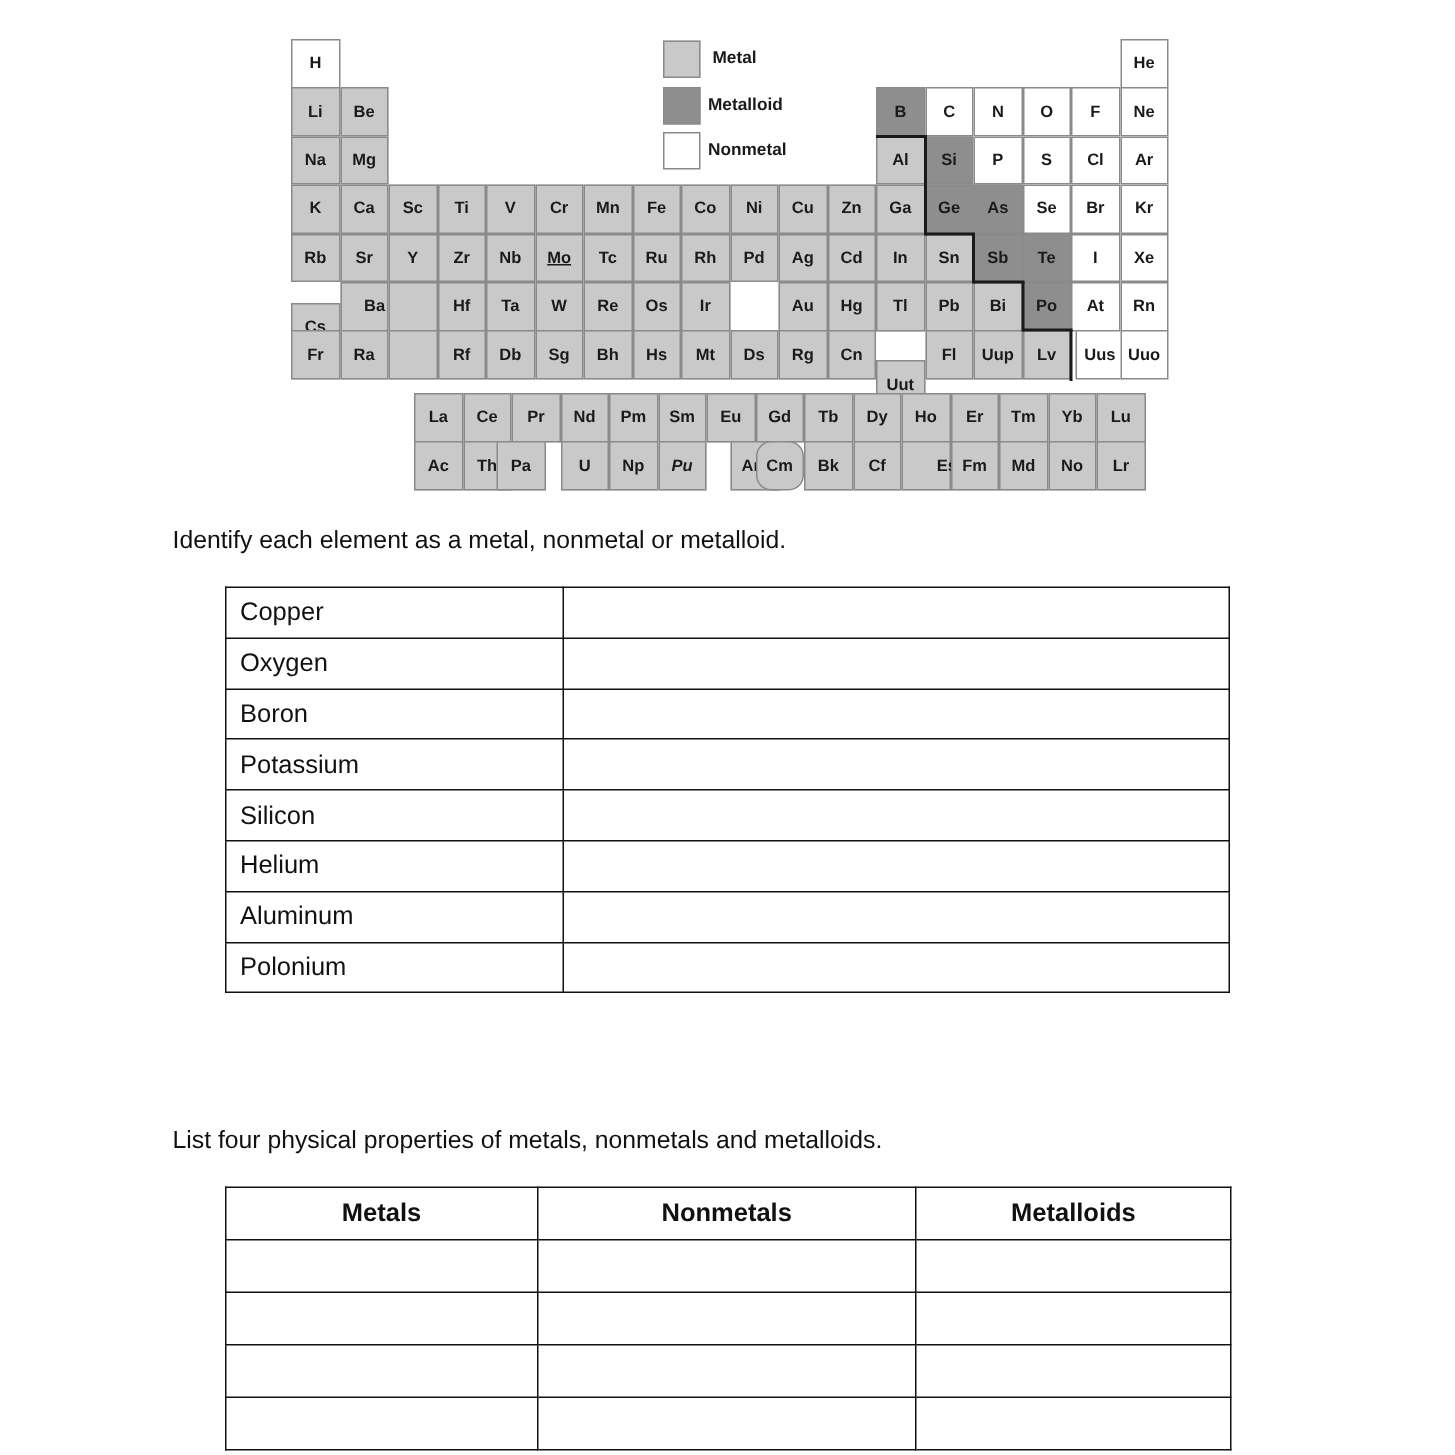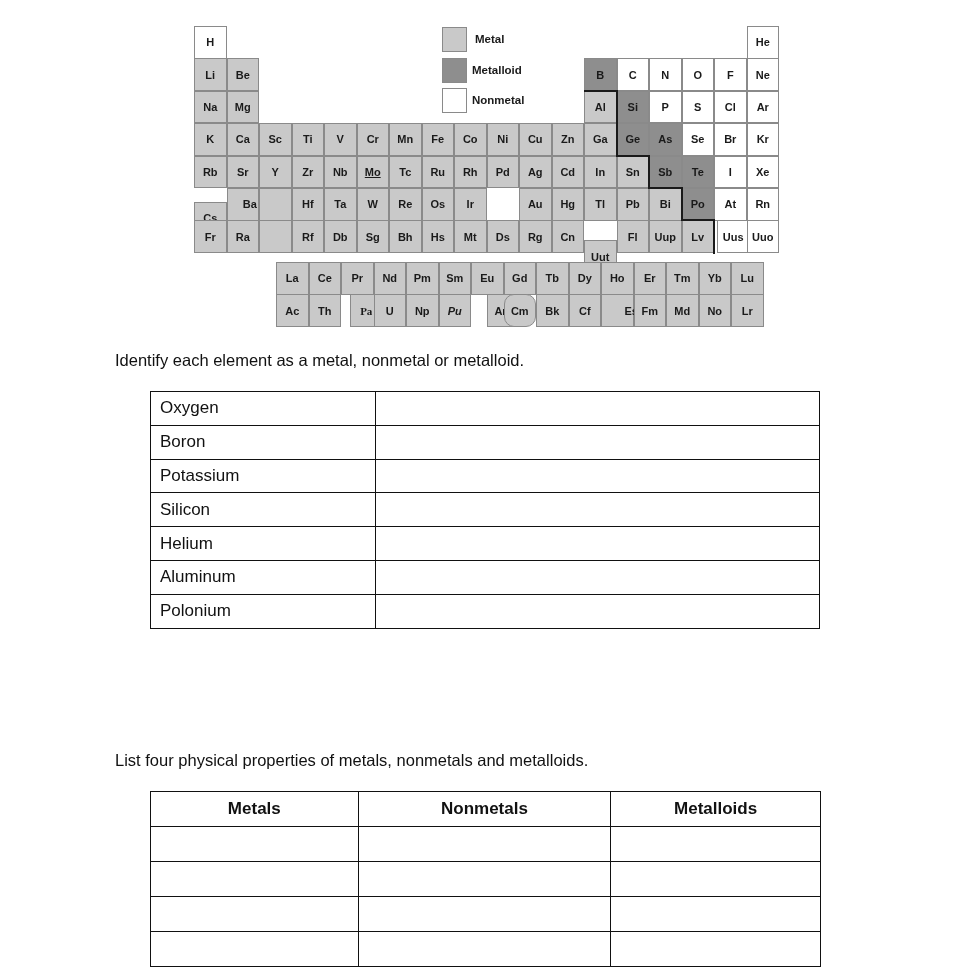--- a/index.html
+++ b/index.html
@@ -137,21 +137,21 @@
     <div class="cell metal" style="left: 503.5px; top: 262px;">Gd</div>
     <div class="cell metal" style="left: 536px; top: 262px;">Tb</div>
     <div class="cell metal" style="left: 568.5px; top: 262px;">Dy</div>
     <div class="cell metal" style="left: 601px; top: 262px;">Ho</div>
     <div class="cell metal" style="left: 633.5px; top: 262px;">Er</div>
     <div class="cell metal" style="left: 666px; top: 262px;">Tm</div>
     <div class="cell metal" style="left: 698.5px; top: 262px;">Yb</div>
     <div class="cell metal" style="left: 731px; top: 262px;">Lu</div>
     <div class="cell metal" style="left: 276px; top: 294.4px;">Ac</div>
     <div class="cell metal" style="left: 308.5px; top: 294.4px;">Th</div>
-    <div class="cell metal" style="left: 350px; top: 294.4px; font-family: Liberation Serif, serif;">Pa</div>
+    <div class="cell metal" style="left: 331px; top: 294.4px;">Pa</div>
     <div class="cell metal" style="left: 373.5px; top: 294.4px;">U</div>
     <div class="cell metal" style="left: 406px; top: 294.4px;">Np</div>
     <div class="cell metal" style="left: 438.5px; top: 294.4px; font-style: italic;">Pu</div>
     <div class="cell metal" style="left: 471px; top: 294.4px; margin-left: 16px;">Am</div>
     <div class="cell metal" style="left: 503.5px; top: 294.4px; border-radius: 10px;">Cm</div>
     <div class="cell metal" style="left: 536px; top: 294.4px;">Bk</div>
     <div class="cell metal" style="left: 568.5px; top: 294.4px;">Cf</div>
     <div class="cell metal" style="left: 601px; top: 294.4px; padding-left: 28px;">Es</div>
     <div class="cell metal" style="left: 633.5px; top: 294.4px;">Fm</div>
     <div class="cell metal" style="left: 666px; top: 294.4px;">Md</div>
@@ -165,20 +165,24 @@
     <div class="stair" style="left: 680.5px; top: 188px; width: 2px; height: 33.4px;"></div>
     <div class="stair" style="left: 681.5px; top: 219.4px; width: 33.5px; height: 2px;"></div>
     <div class="stair" style="left: 713px; top: 220.4px; width: 2px; height: 33.4px;"></div>
   </div>
 
 <div class="prompt" style="top:351px;">Identify each element as a metal, nonmetal or metalloid.</div>
 
 <table id="t1">
   <tbody>
     <tr>
+        <td class="name">Copper</td>
+        <td></td>
+      </tr>
+    <tr>
         <td class="name">Oxygen</td>
         <td></td>
       </tr>
     <tr>
         <td class="name">Boron</td>
         <td></td>
       </tr>
     <tr>
         <td class="name">Potassium</td>
         <td></td>

